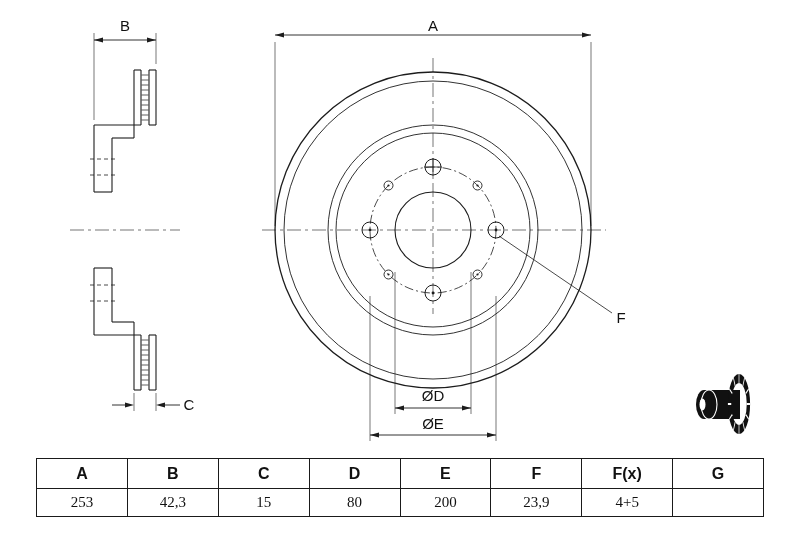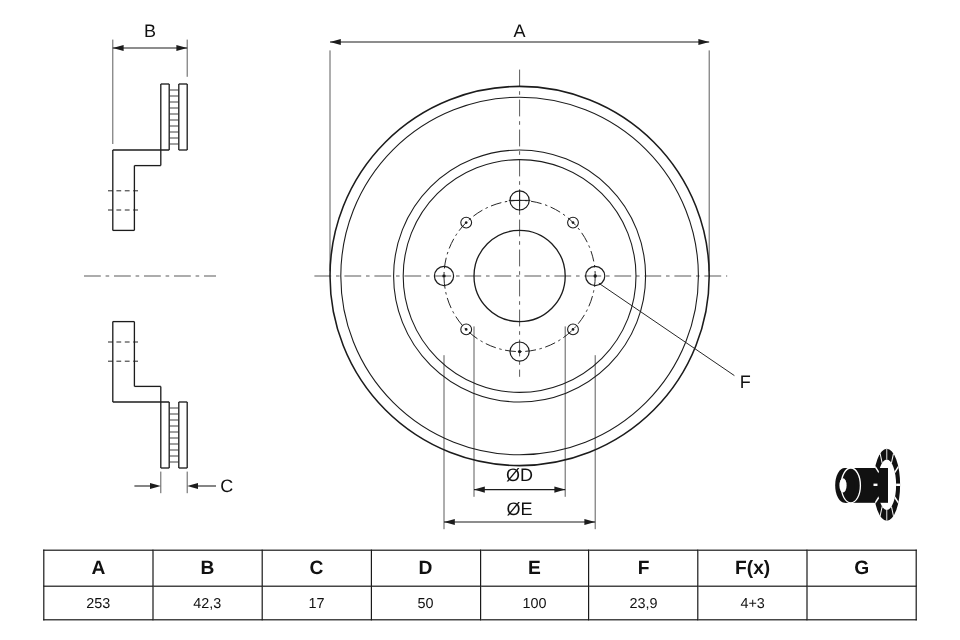--- a/index.html
+++ b/index.html
@@ -15,21 +15,21 @@
   table.dims{
     position:absolute;left:36px;top:458px;width:728px;
     border-collapse:collapse;table-layout:fixed;
     color:#111111;
   }
   .dims th,.dims td{
     border:1.5px solid #1a1a1a;text-align:center;padding:0;vertical-align:middle;
     background:#ffffff;
   }
   .dims th{height:29px;font-size:16px;font-weight:bold;}
-  .dims td{height:27px;font-size:12px;font-weight:normal;}
+  .dims td{height:27px;font-size:15px;font-weight:normal;font-family:Liberation Serif, serif;}
 </style>
 </head>
 <body>
 
 <div class="stage">
 
   <svg class="drawing" width="800" height="455" viewBox="0 0 800 455">
 
     <g stroke="#3a3a3a" stroke-width="0.7" stroke-dasharray="14,4,3,4">
       <line x1="70" y1="230" x2="180" y2="230"></line>
@@ -225,23 +225,23 @@
         <th>C</th>
         <th>D</th>
         <th>E</th>
         <th>F</th>
         <th>F(x)</th>
         <th>G</th>
       </tr>
       <tr>
         <td>253</td>
         <td>42,3</td>
-        <td>17</td>
-        <td>50</td>
-        <td>100</td>
+        <td>15</td>
+        <td>80</td>
+        <td>200</td>
         <td>23,9</td>
-        <td>4+3</td>
+        <td>4+5</td>
         <td></td>
       </tr>
     </tbody>
   </table>
 
 </div>
 
 </body></html>

